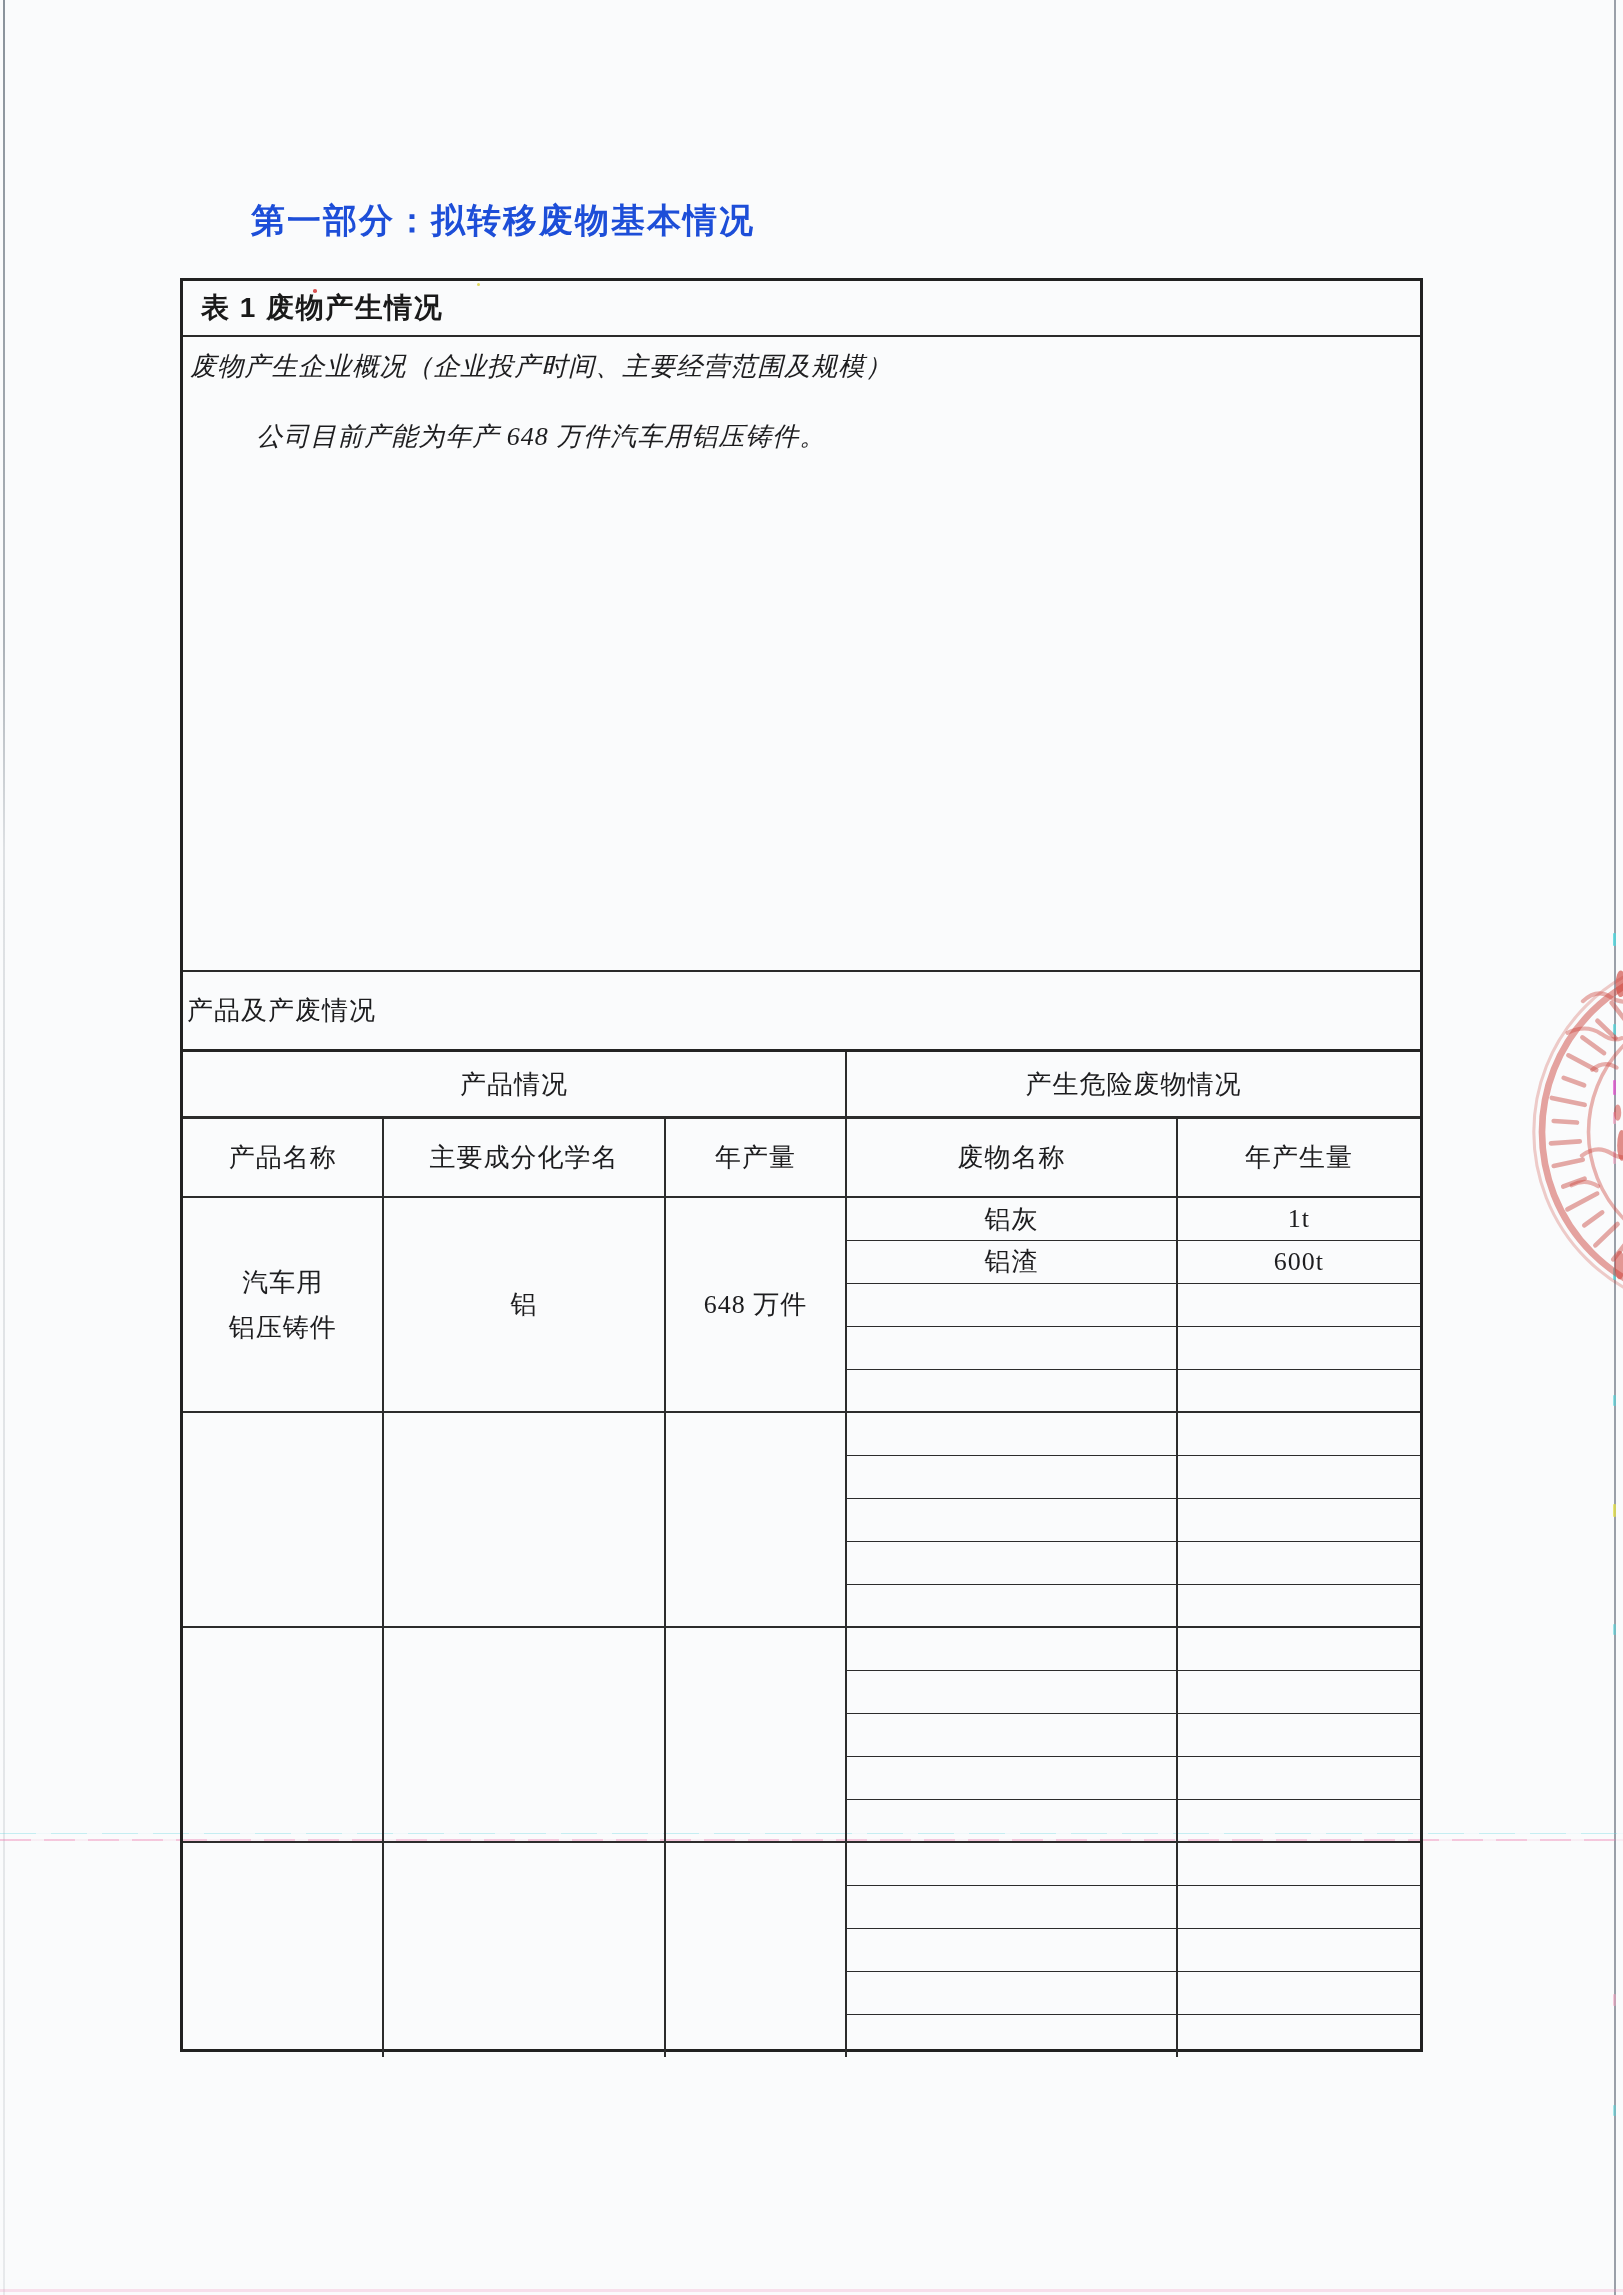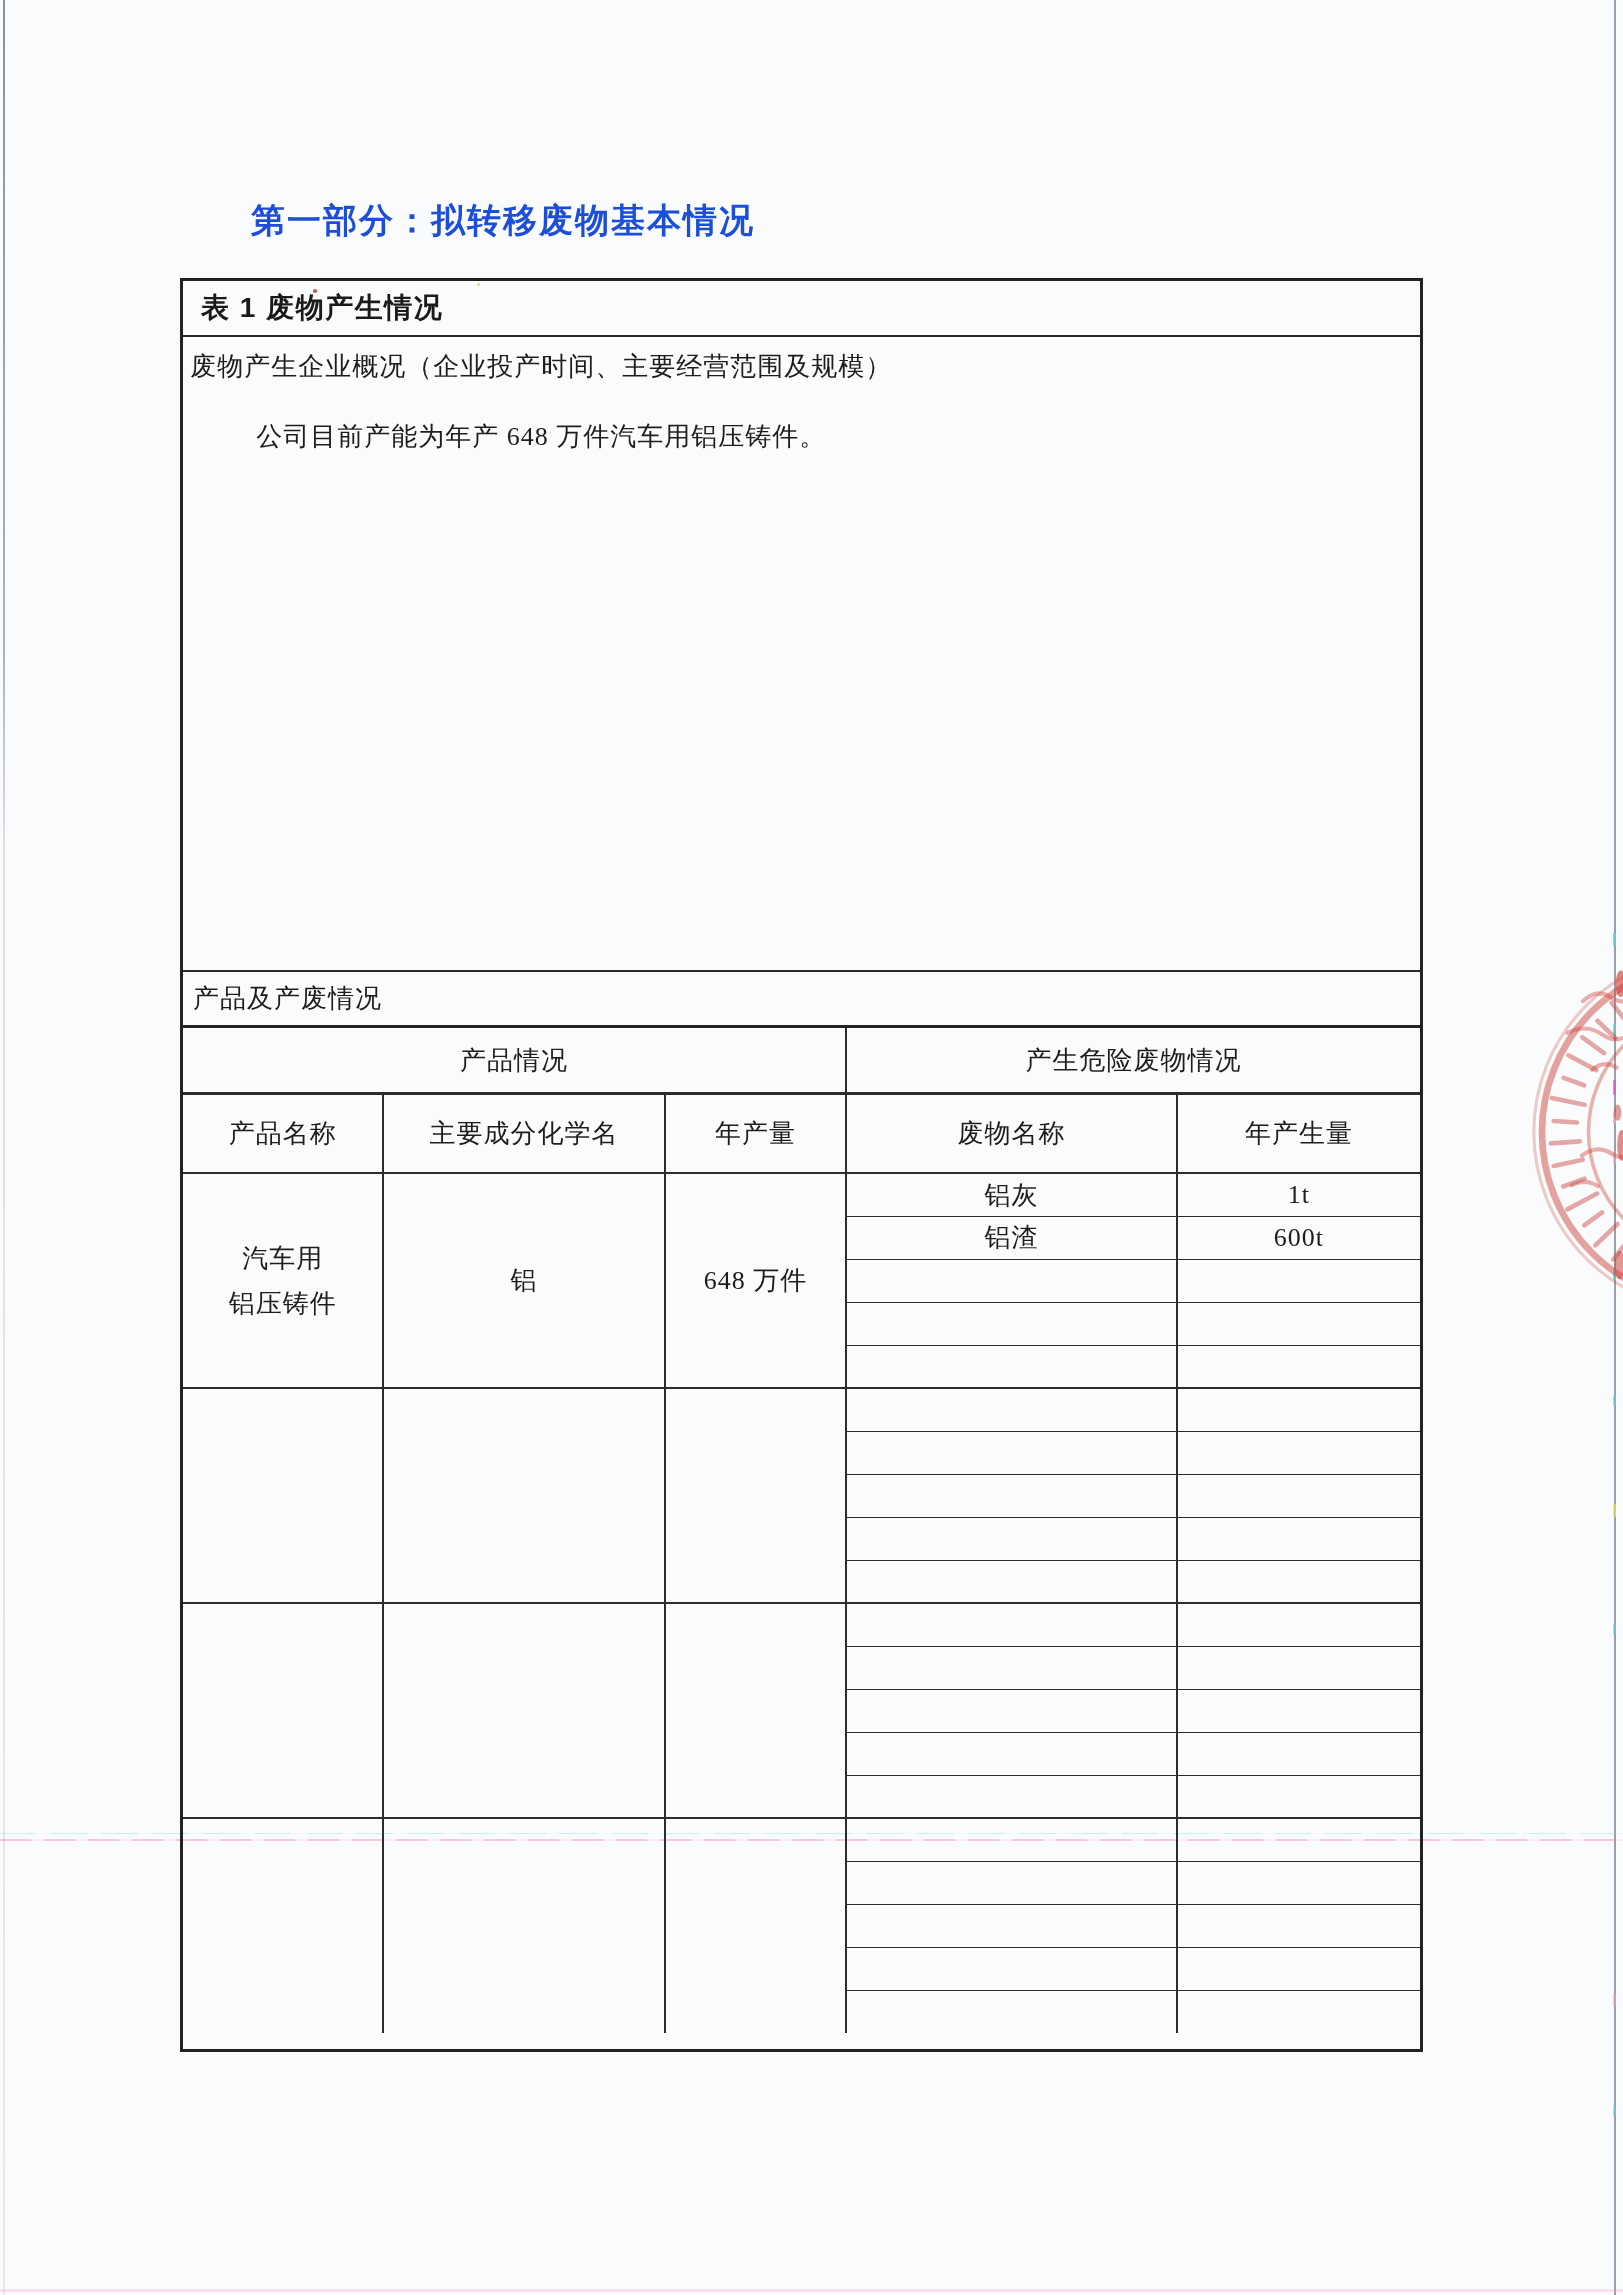--- a/index.html
+++ b/index.html
@@ -15,28 +15,28 @@
   
   .form-box { position:absolute; left:180px; top:278px; width:1243px; height:1774px;
     border:3.1px solid #212121; background:transparent; }
 
   .row-caption { height:56px; border-bottom:2px solid #2a2a2a;
     display:flex; align-items:center; padding-left:18px;
     font-family:"Liberation Sans", sans-serif; font-weight:bold;
     font-size:28px; letter-spacing:1.5px; color:#1a1a1a; }
 
   .row-overview { height:623px; border-bottom:2px solid #2a2a2a;
-    padding:0 11.2px 0 7.2px; font-size:26px; letter-spacing:1px; }
+    padding:0 11.2px 0 7.2px; font-size:26px; letter-spacing:1px;font-style:italic; }
   .ov-label { margin-top:12.3px; }
   .ov-p1 { margin-top:22.5px; line-height:53px; text-align:justify; }
   .ov-line1 { text-indent:66px; }
   .ov-p2 { margin-top:25.6px; text-indent:66px; line-height:53px; }
 
-  .row-section { height:56px; border-bottom:3.1px solid #242424;
-    display:flex; align-items:center; padding-left:10px;
+  .row-section { height:80px; border-bottom:3.1px solid #242424;
+    display:flex; align-items:center; padding-left:4px;
     font-size:26px; letter-spacing:1px; }
 
   
   table.prod { width:100%; border-collapse:collapse; border-style:hidden;
     table-layout:fixed; }
   table.prod td { border:1.5px solid #2c2c2c; border-left-width:2px; border-right-width:2px;
     text-align:center; vertical-align:middle; font-size:26px; letter-spacing:1px;
     overflow:hidden; }
   tr.ghead { height:65px; }
   tr.ghead td { border-bottom-width:3.1px; }

